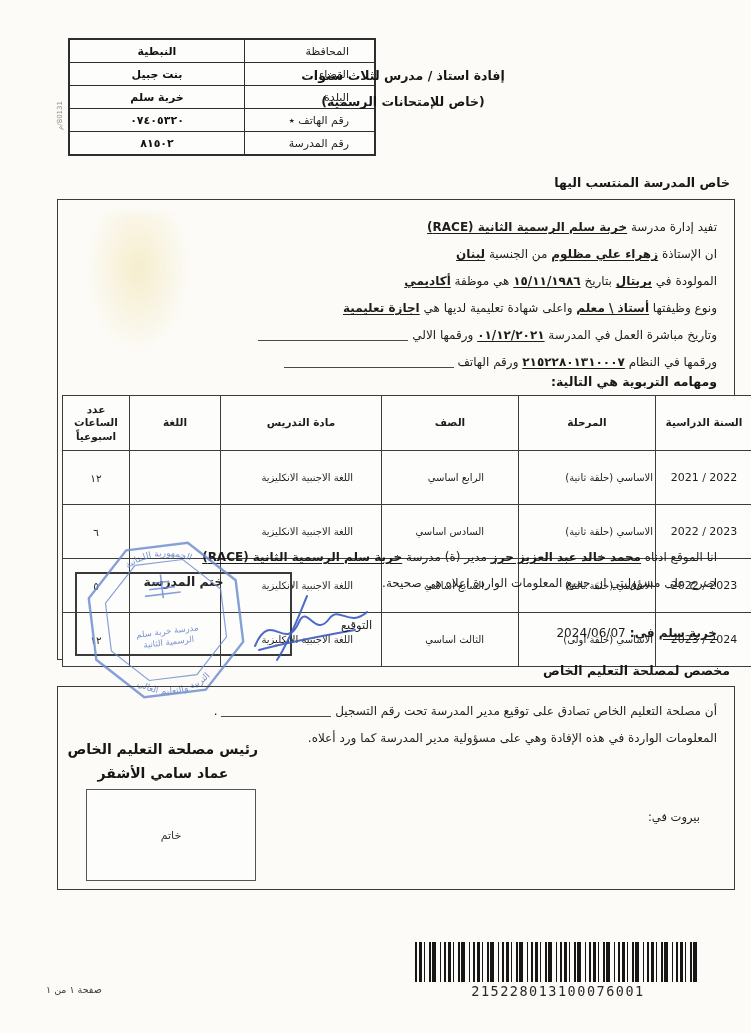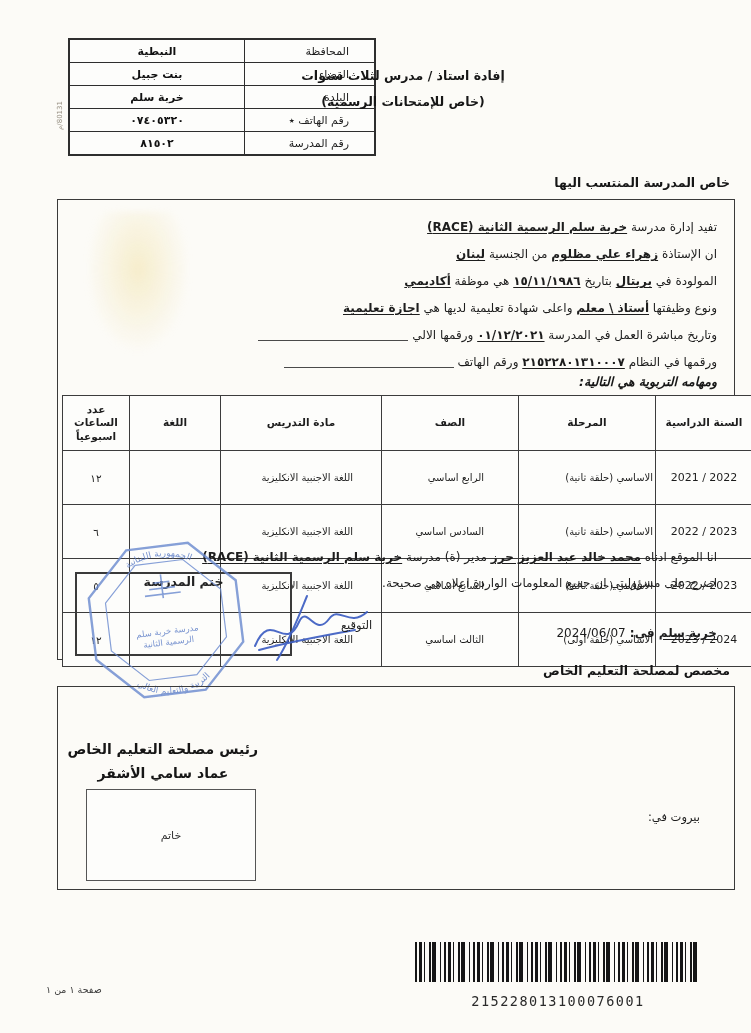--- a/index.html
+++ b/index.html
@@ -56,21 +56,21 @@
   .barcode{width:300px;text-align:center;}
   .bars{width:286px;height:40px;margin:0 auto;
     background:repeating-linear-gradient(90deg,
       #161616 0 2px, transparent 2px 4px,
       #161616 4px 7px, transparent 7px 9px,
       #161616 9px 10px, transparent 10px 14px,
       #161616 14px 16px, transparent 16px 17px,
       #161616 17px 21px, transparent 21px 25px,
       #161616 25px 26px, transparent 26px 29px);
   }
-  .bar-num{font-family:"DejaVu Sans Mono",monospace;font-size:13.5px;color:#2a2a2a;letter-spacing:1.5px;direction:ltr;margin-top:11px;}
+  .bar-num{font-family:"DejaVu Sans Mono",monospace;font-size:13.5px;color:#2a2a2a;letter-spacing:1.5px;direction:ltr;margin-top:1px;}
 
   .footer{font-size:9.5px;color:#3a3a3a;}
 </style>
 </head>
 <body>
 
 <div class="page">
 
   <div class="abs side-code" style="left:56px;top:130px;">80131/م</div>
 
@@ -112,21 +112,21 @@
 
   <div class="abs para" style="right:34px;top:214px;">
     <div><span>تفيد إدارة مدرسة </span><span class="b u">خربة سلم الرسمية الثانية (RACE)</span></div>
     <div><span>ان الإستاذة </span><span class="b u">زهراء علي مظلوم</span><span> من الجنسية </span><span class="b u">لبنان</span></div>
     <div><span>المولودة في </span><span class="b u">بريتال</span><span> بتاريخ </span><span class="b u">١٥/١١/١٩٨٦</span><span> هي موظفة </span><span class="b u">أكاديمي</span></div>
     <div><span>ونوع وظيفتها </span><span class="b u">أستاذ \ معلم</span><span> واعلى شهادة تعليمية لديها هي </span><span class="b u">اجازة تعليمية</span></div>
     <div><span>وتاريخ مباشرة العمل في المدرسة </span><span class="b u">٠١/١٢/٢٠٢١</span><span> ورقمها الالي </span><span class="blank" style="width: 150px;"></span></div>
     <div><span>ورقمها في النظام </span><span class="b u">٢١٥٢٢٨٠١٣١٠٠٠٧</span><span> ورقم الهاتف </span><span class="blank" style="width: 170px;"></span></div>
   </div>
 
-  <div class="abs sec-title" style="right:34px;top:374px;font-style:italic;">ومهامه التربوية هي التالية:</div>
+  <div class="abs sec-title" style="right:34px;top:374px;">ومهامه التربوية هي التالية:</div>
 
   <table class="abs duties" style="left:62px;top:395px;">
       <thead>
         <tr>
           <th class="col-year">السنة الدراسية</th>
           <th class="col-stage">المرحلة</th>
           <th class="col-grade">الصف</th>
           <th class="col-subject">مادة التدريس</th>
           <th class="col-language">اللغة</th>
           <th class="col-hours">عدد الساعات اسبوعياً</th>
@@ -201,20 +201,24 @@
     </g>
   </svg>
   <div class="abs sig-label" style="left:341px;top:618px;">التوقيع</div>
 
   <div class="abs para" style="right:34px;top:620px;font-size:12px;"><span class="b u">خربة سلم</span><span class="b"> في: </span><span>2024/06/07</span></div>
 
   <div class="abs sec-title" style="right:21px;top:663px;">مخصص لمصلحة التعليم الخاص</div>
 
   <div class="abs box" style="left:57px;top:686px;width:676px;height:202px;"></div>
 
+  <div class="abs para" style="right:34px;top:698px;">
+    <div><span>أن مصلحة التعليم الخاص تصادق على توقيع مدير المدرسة تحت رقم التسجيل </span><span class="blank" style="width: 110px;"></span><span> .</span></div>
+    <div>المعلومات الواردة في هذه الإفادة وهي على مسؤولية مدير المدرسة كما ورد أعلاه.</div>
+  </div>
 
   <div class="abs chief" style="left:68px;top:741px;">رئيس مصلحة التعليم الخاص</div>
   <div class="abs chief" style="left:68px;top:765px;">عماد سامي الأشقر</div>
 
   <div class="abs seal-box" style="left:86px;top:789px;width:168px;height:90px;">
     <span>خاتم</span>
   </div>
 
   <div class="abs beirut" style="right:51px;top:810px;">بيروت في:</div>
 

